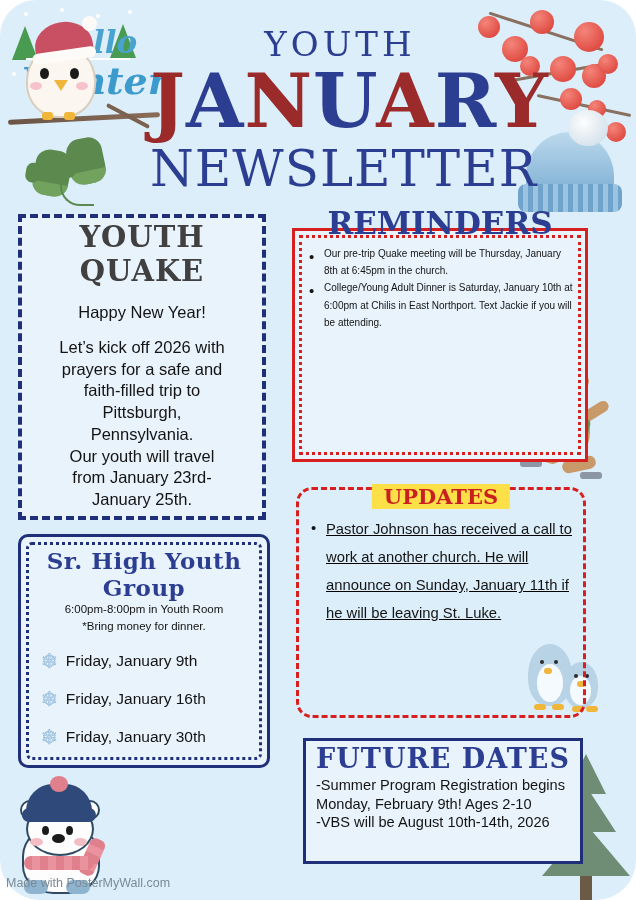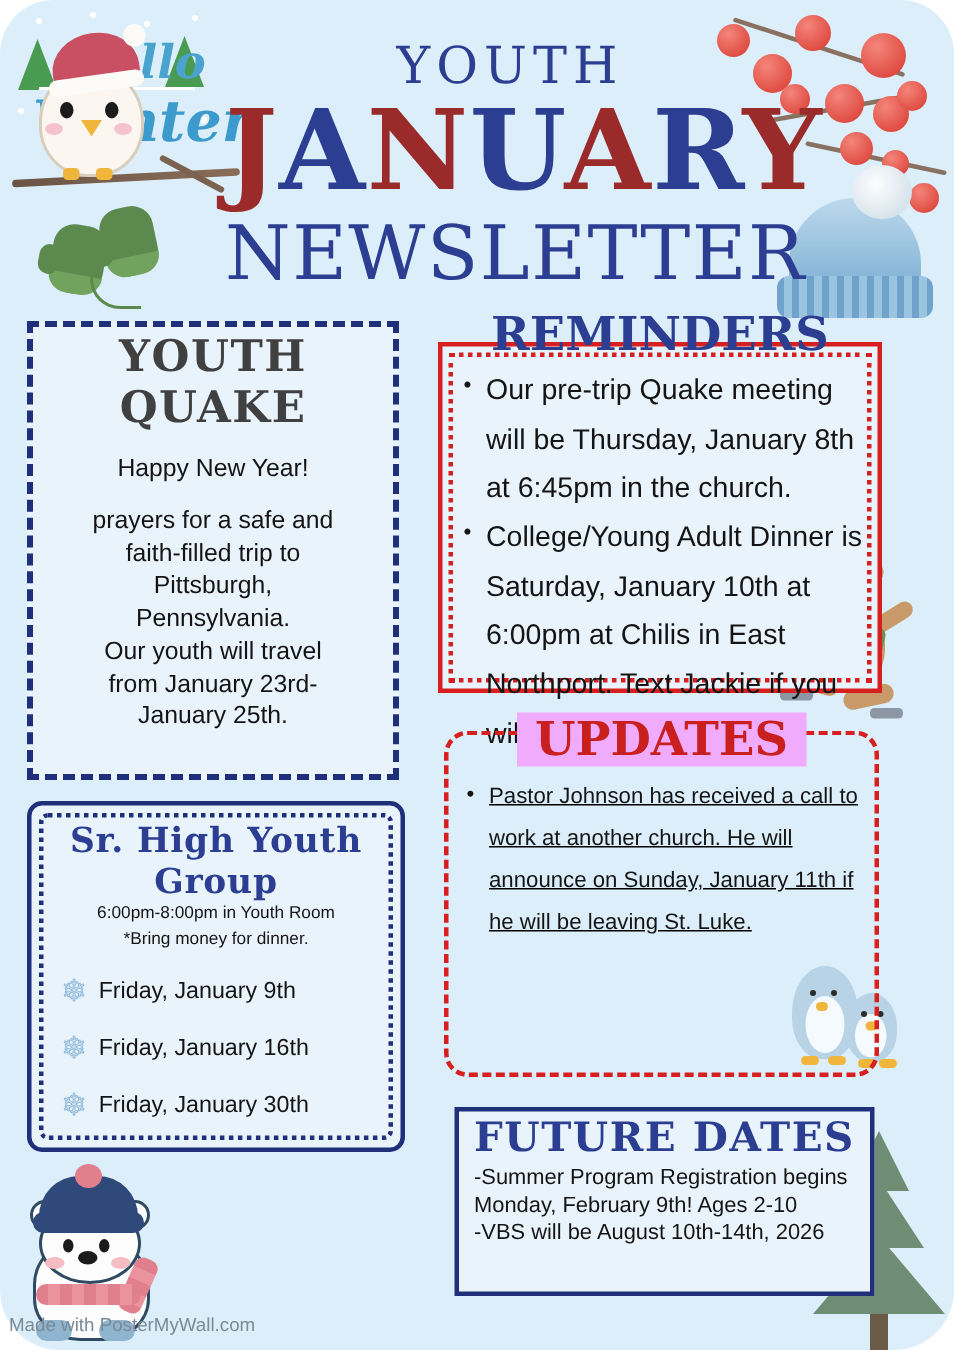--- a/index.html
+++ b/index.html
@@ -140,21 +140,21 @@
   #reminders ul {
     list-style: none;
     margin-top: 4px;
     padding: 0 10px 0 14px;
     position: relative;
     z-index: 3;
   }
   #reminders li {
     position: relative;
     padding-left: 15px;
-    font-size: 19px;
+    font-size: 10px;
     line-height: 1.72;
     color: #141414;
   }
   #reminders li::before {
     content: "•";
     position: absolute;
     left: 0;
     top: -1px;
     font-size: 15px;
   }
@@ -164,23 +164,23 @@
     left: 296px;
     top: 487px;
     width: 290px;
     height: 231px;
     border: 3px dashed #d81f1f;
     border-radius: 16px;
     background: transparent;
   }
   #updates .card-title {
     color: #ca1f1f;
-    font-size: 31px;
+    font-size: 21px;
     margin-top: -22px;
-    background: #f0abfc;
+    background: #fde047;
     display: inline-block;
     padding: 0 12px;
     position: relative;
     left: 50%;
     transform: translateX(-50%);
     z-index: 3;
   }
   #updates ul {
     list-style: none;
     margin-top: 6px;
@@ -827,20 +827,21 @@
     <div class="beanie-body"></div>
     <div class="beanie-brim"></div>
     <div class="beanie-pom"></div>
   </div>
 
   <div class="card" id="youth-quake">
     <div class="card-title">YOUTH QUAKE</div>
     <div class="card-body">
       <div>Happy New Year!</div>
       <div class="yq-gap"></div>
+      <div>Let’s kick off 2026 with</div>
       <div>prayers for a safe and</div>
       <div>faith-filled trip to</div>
       <div>Pittsburgh,</div>
       <div>Pennsylvania.</div>
       <div>Our youth will travel</div>
       <div>from January 23rd-</div>
       <div>January 25th.</div>
     </div>
   </div>
 

